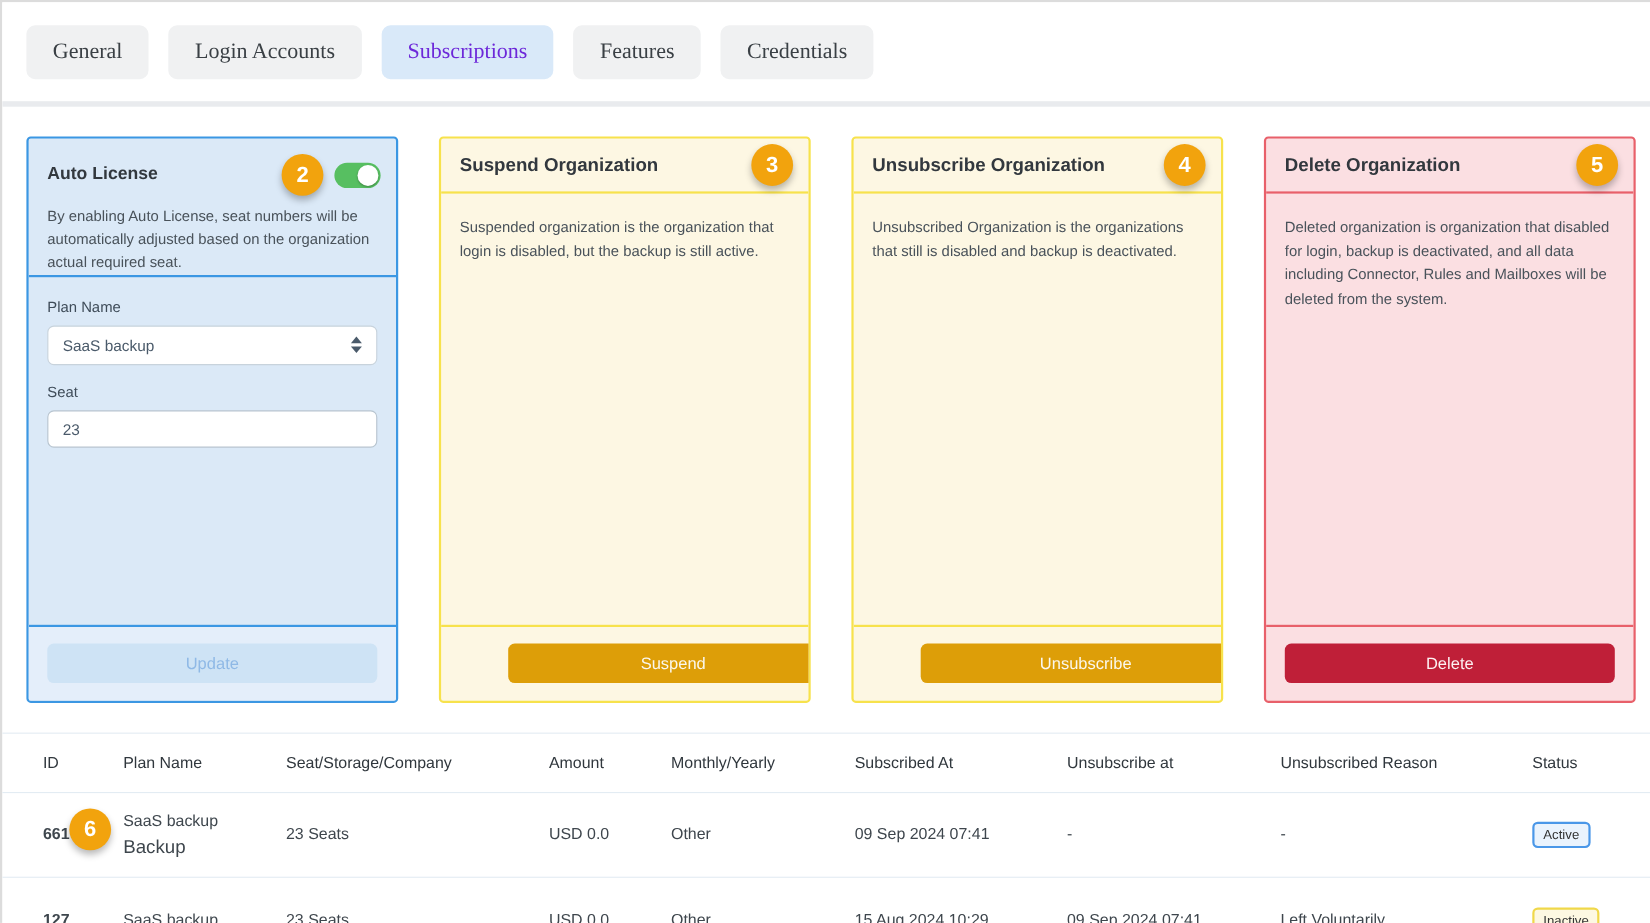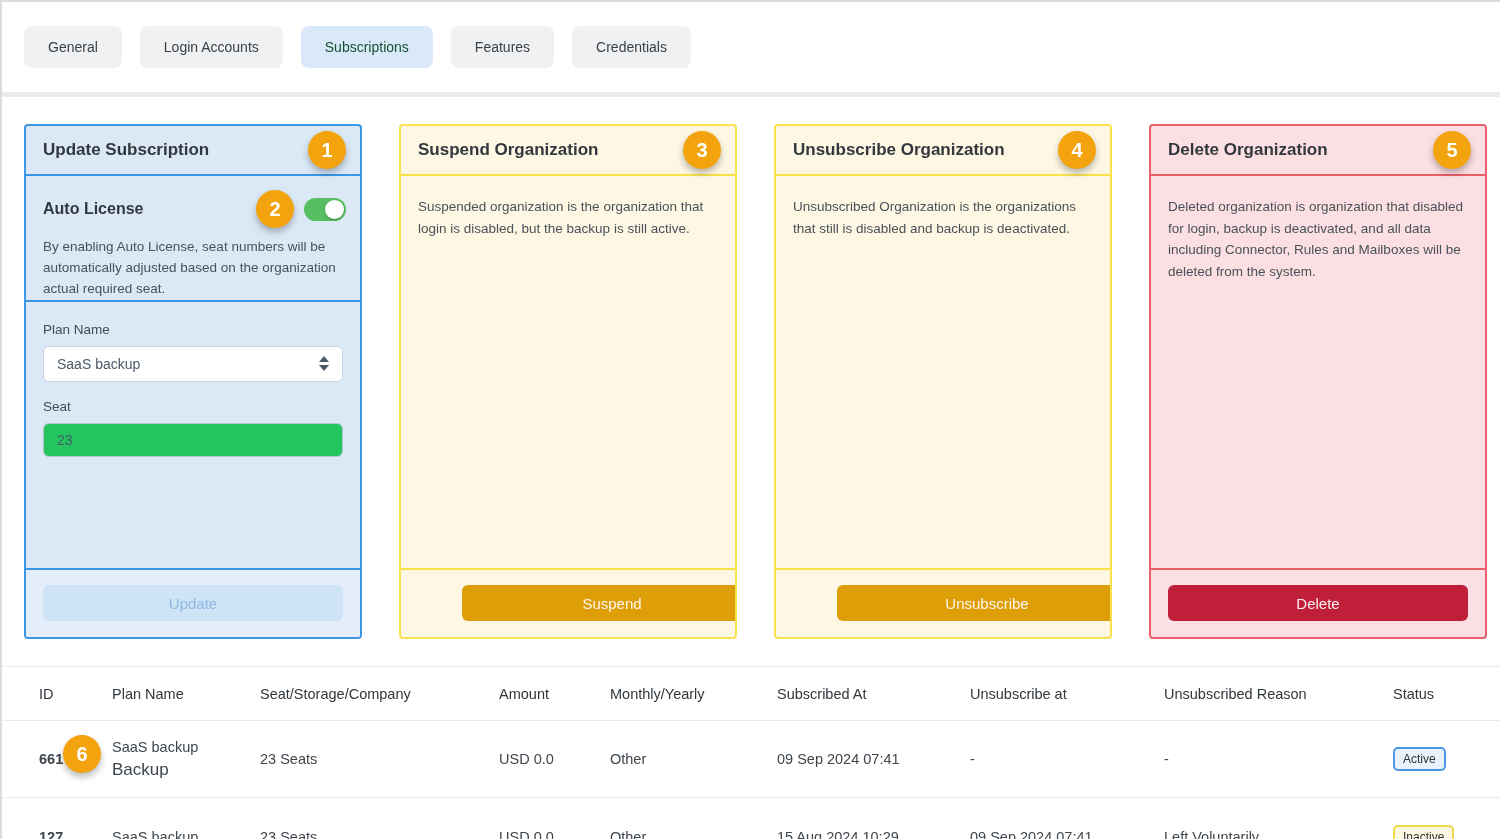--- a/index.html
+++ b/index.html
@@ -11,24 +11,24 @@
     background:#fff; border-top:2px solid #dcdcdc; border-left:2px solid #dcdcdc;
   }
 
   
   .tabbar{
     height:95px; display:flex; align-items:center; gap:18px;
     padding-left:22px; border-bottom:5px solid #e9ebee; background:#fff;
   }
   .tab{
     background:#f0f1f2; border:none; border-radius:8px;
-    padding:13px 24px; font-size:14px; color:#3a4045; cursor:pointer;
-    font-family:Liberation Sans, sans-serif; white-space:nowrap;
-  }
-  .tab.active{ background:#d9e9f9; color:#14532d; }
+    padding:13px 24px; font-size:20px; color:#3a4045; cursor:pointer;
+    font-family:Liberation Serif, serif; white-space:nowrap;
+  }
+  .tab.active{ background:#d9e9f9; color:#6d28d9; }
 
   
   .cards{ display:flex; gap:37px; padding:27px 0 0 22px; }
   .card{
     width:338px; height:515px; border:2px solid; border-radius:4px;
     display:flex; flex-direction:column; overflow:hidden;
   }
   .card.blue  { background:#dbe9f7; border-color:#3b97e3; }
   .card.yellow{ background:#fdf7e3; border-color:#f7e24c; }
   .card.red   { background:#fbdfe2; border-color:#e8606a; }
@@ -76,21 +76,21 @@
   .select{
     height:36px; background:#fff; border:1px solid #c8d3dc; border-radius:6px;
     display:flex; align-items:center; justify-content:space-between;
     padding:0 13px; font-size:14px; color:#4a5a6a; margin-bottom:17px; cursor:pointer;
   }
   .select-arrows{ display:flex; flex-direction:column; align-items:center; }
   .tri{ width:0; height:0; border-left:5px solid transparent; border-right:5px solid transparent; }
   .tri.up  { border-bottom:6px solid #4a5a6a; margin-bottom:3px; }
   .tri.down{ border-top:6px solid #4a5a6a; }
   .input-disabled{
-    width:100%; height:28px; background:#22c55e; border:1px solid #b7c4cf;
+    width:100%; height:28px; background:#ffffff; border:1px solid #b7c4cf;
     border-radius:6px; padding:16px 13px; font-size:14px; color:#4a5a6a;
     font-family:inherit;
   }
 
   .card-footer{ flex:0 0 69px; border-top:2px solid; padding:15px 17px; }
   .blue   .card-footer{ border-color:#3b97e3; background:#e4eefa; }
   .yellow .card-footer{ border-color:#f7e24c; }
   .red    .card-footer{ border-color:#e8606a; }
 
   .btn{
@@ -136,24 +136,20 @@
     <button class="tab">General</button>
     <button class="tab">Login Accounts</button>
     <button class="tab active">Subscriptions</button>
     <button class="tab">Features</button>
     <button class="tab">Credentials</button>
   </div>
 
   <div class="cards">
 
     <div class="card blue">
-      <div class="card-header">
-        <span class="card-title">Update Subscription</span>
-        <span class="num-badge">1</span>
-      </div>
       <div class="auto-section">
         <div class="auto-row">
           <span class="auto-label">Auto License</span>
           <span class="num-badge">2</span>
           <span class="toggle">
             <span class="knob"></span>
           </span>
         </div>
         <div class="auto-desc">By enabling Auto License, seat numbers will be automatically adjusted based on the organization actual required seat.</div>
       </div>

